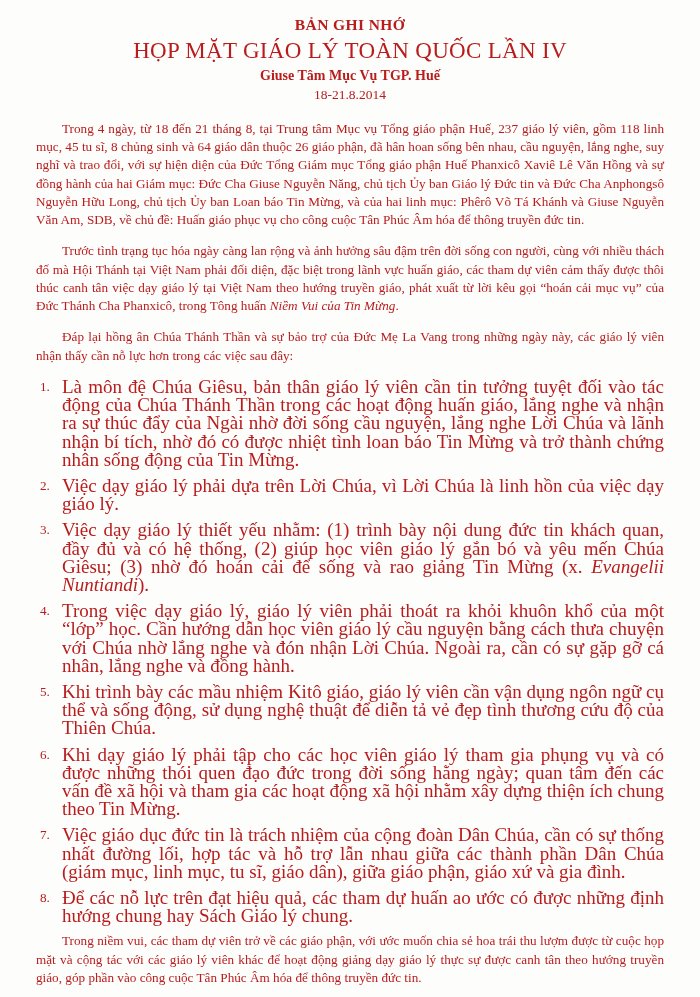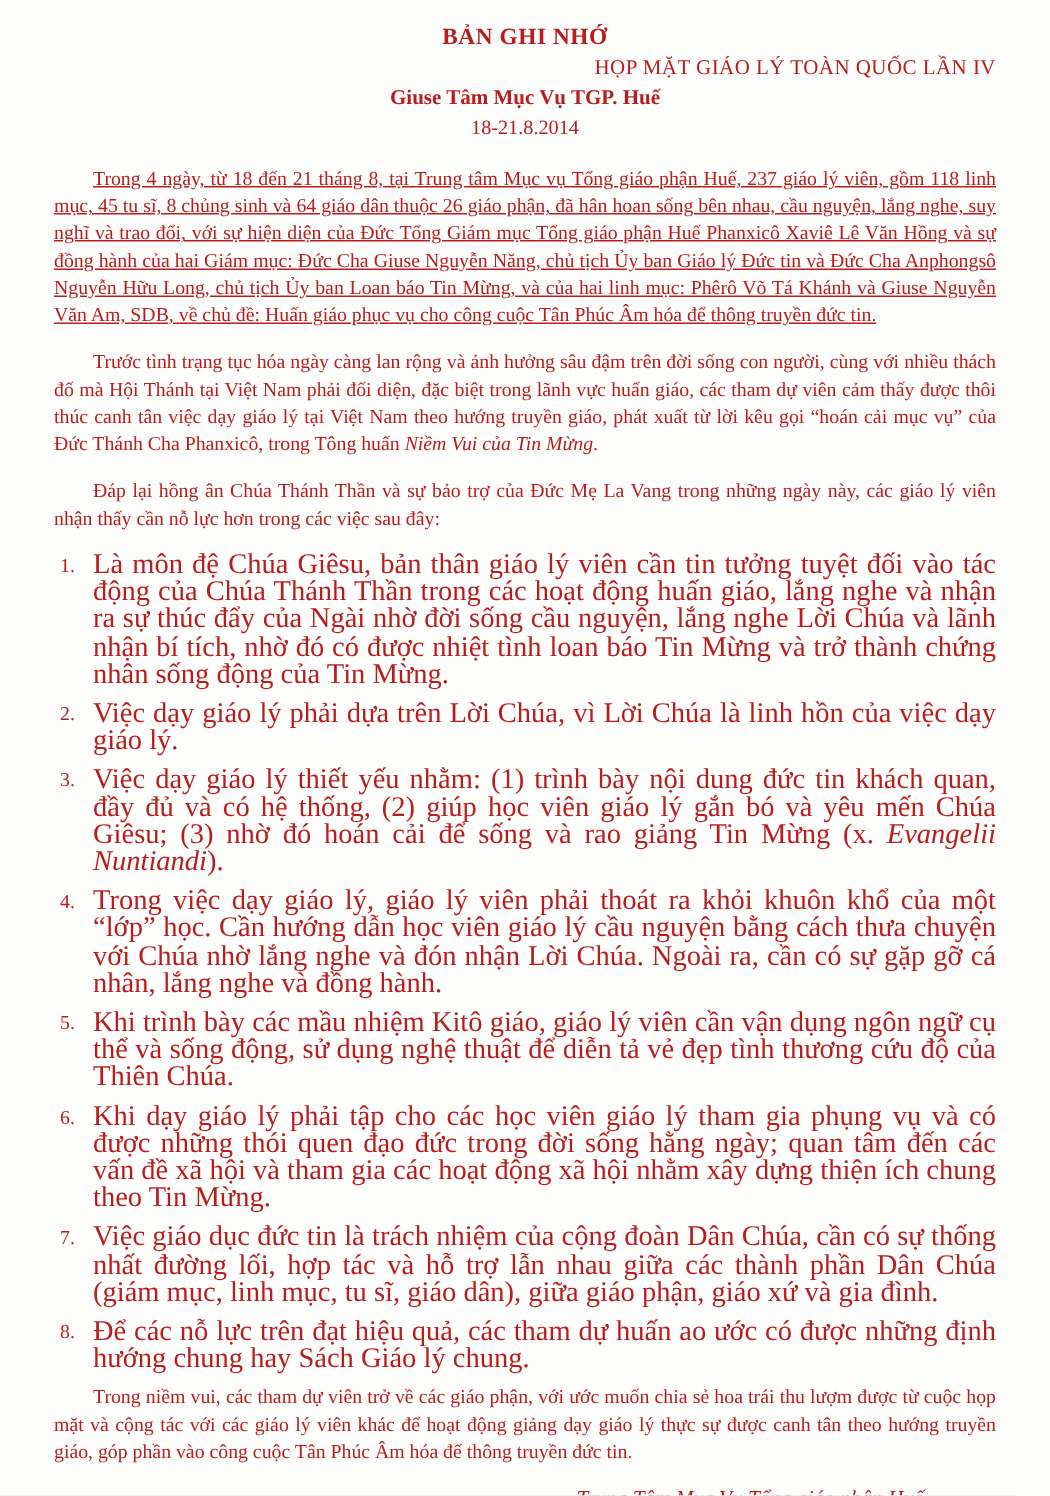--- a/index.html
+++ b/index.html
@@ -10,31 +10,31 @@
     background:#fdfdfc;
     box-sizing:border-box;
     padding:16px 36px 0 36px;
     font-family:"Liberation Serif", serif;
     color:#b91c1c;
     overflow:hidden;
   }
   
   .doc-header { text-align:center; }
   .doc-title   { font-size:15.5px; font-weight:bold; letter-spacing:0.4px; }
-  .doc-subtitle{ font-size:14px; margin-top:4px; letter-spacing:0.3px;text-align:right; }
+  .doc-subtitle{ font-size:23px; margin-top:4px; letter-spacing:0.3px; }
   .doc-venue   { font-size:14px; font-weight:bold; margin-top:4px; }
   .doc-dates   { font-size:13.5px; margin-top:3px; }
   
   .doc-body { margin-top:13px; }
   .para {
     font-size:13.2px; line-height:18.2px;
     text-align:justify; text-indent:26px;
     margin-top:7px;
   }
-  .para.first { margin-top:17px;text-decoration:underline; }
+  .para.first { margin-top:17px; }
   .memo-list { margin-top:2px; }
   .list-item { display:flex; margin-top:8px; padding-left:4px; }
   .num  { flex:0 0 22px; font-size:13.2px; line-height:18.2px; }
   .item-text { flex:1; font-size:19px; line-height:18.2px; text-align:justify; }
   em { }
   
   .signoff { position:relative; margin-top:14px; }
   .dateline { margin-left:284px; width:360px; text-align:center; }
   .dateline .org  { font-style:italic; font-size:14.2px; }
   .dateline .date { font-size:14.2px; margin-top:3px; }

